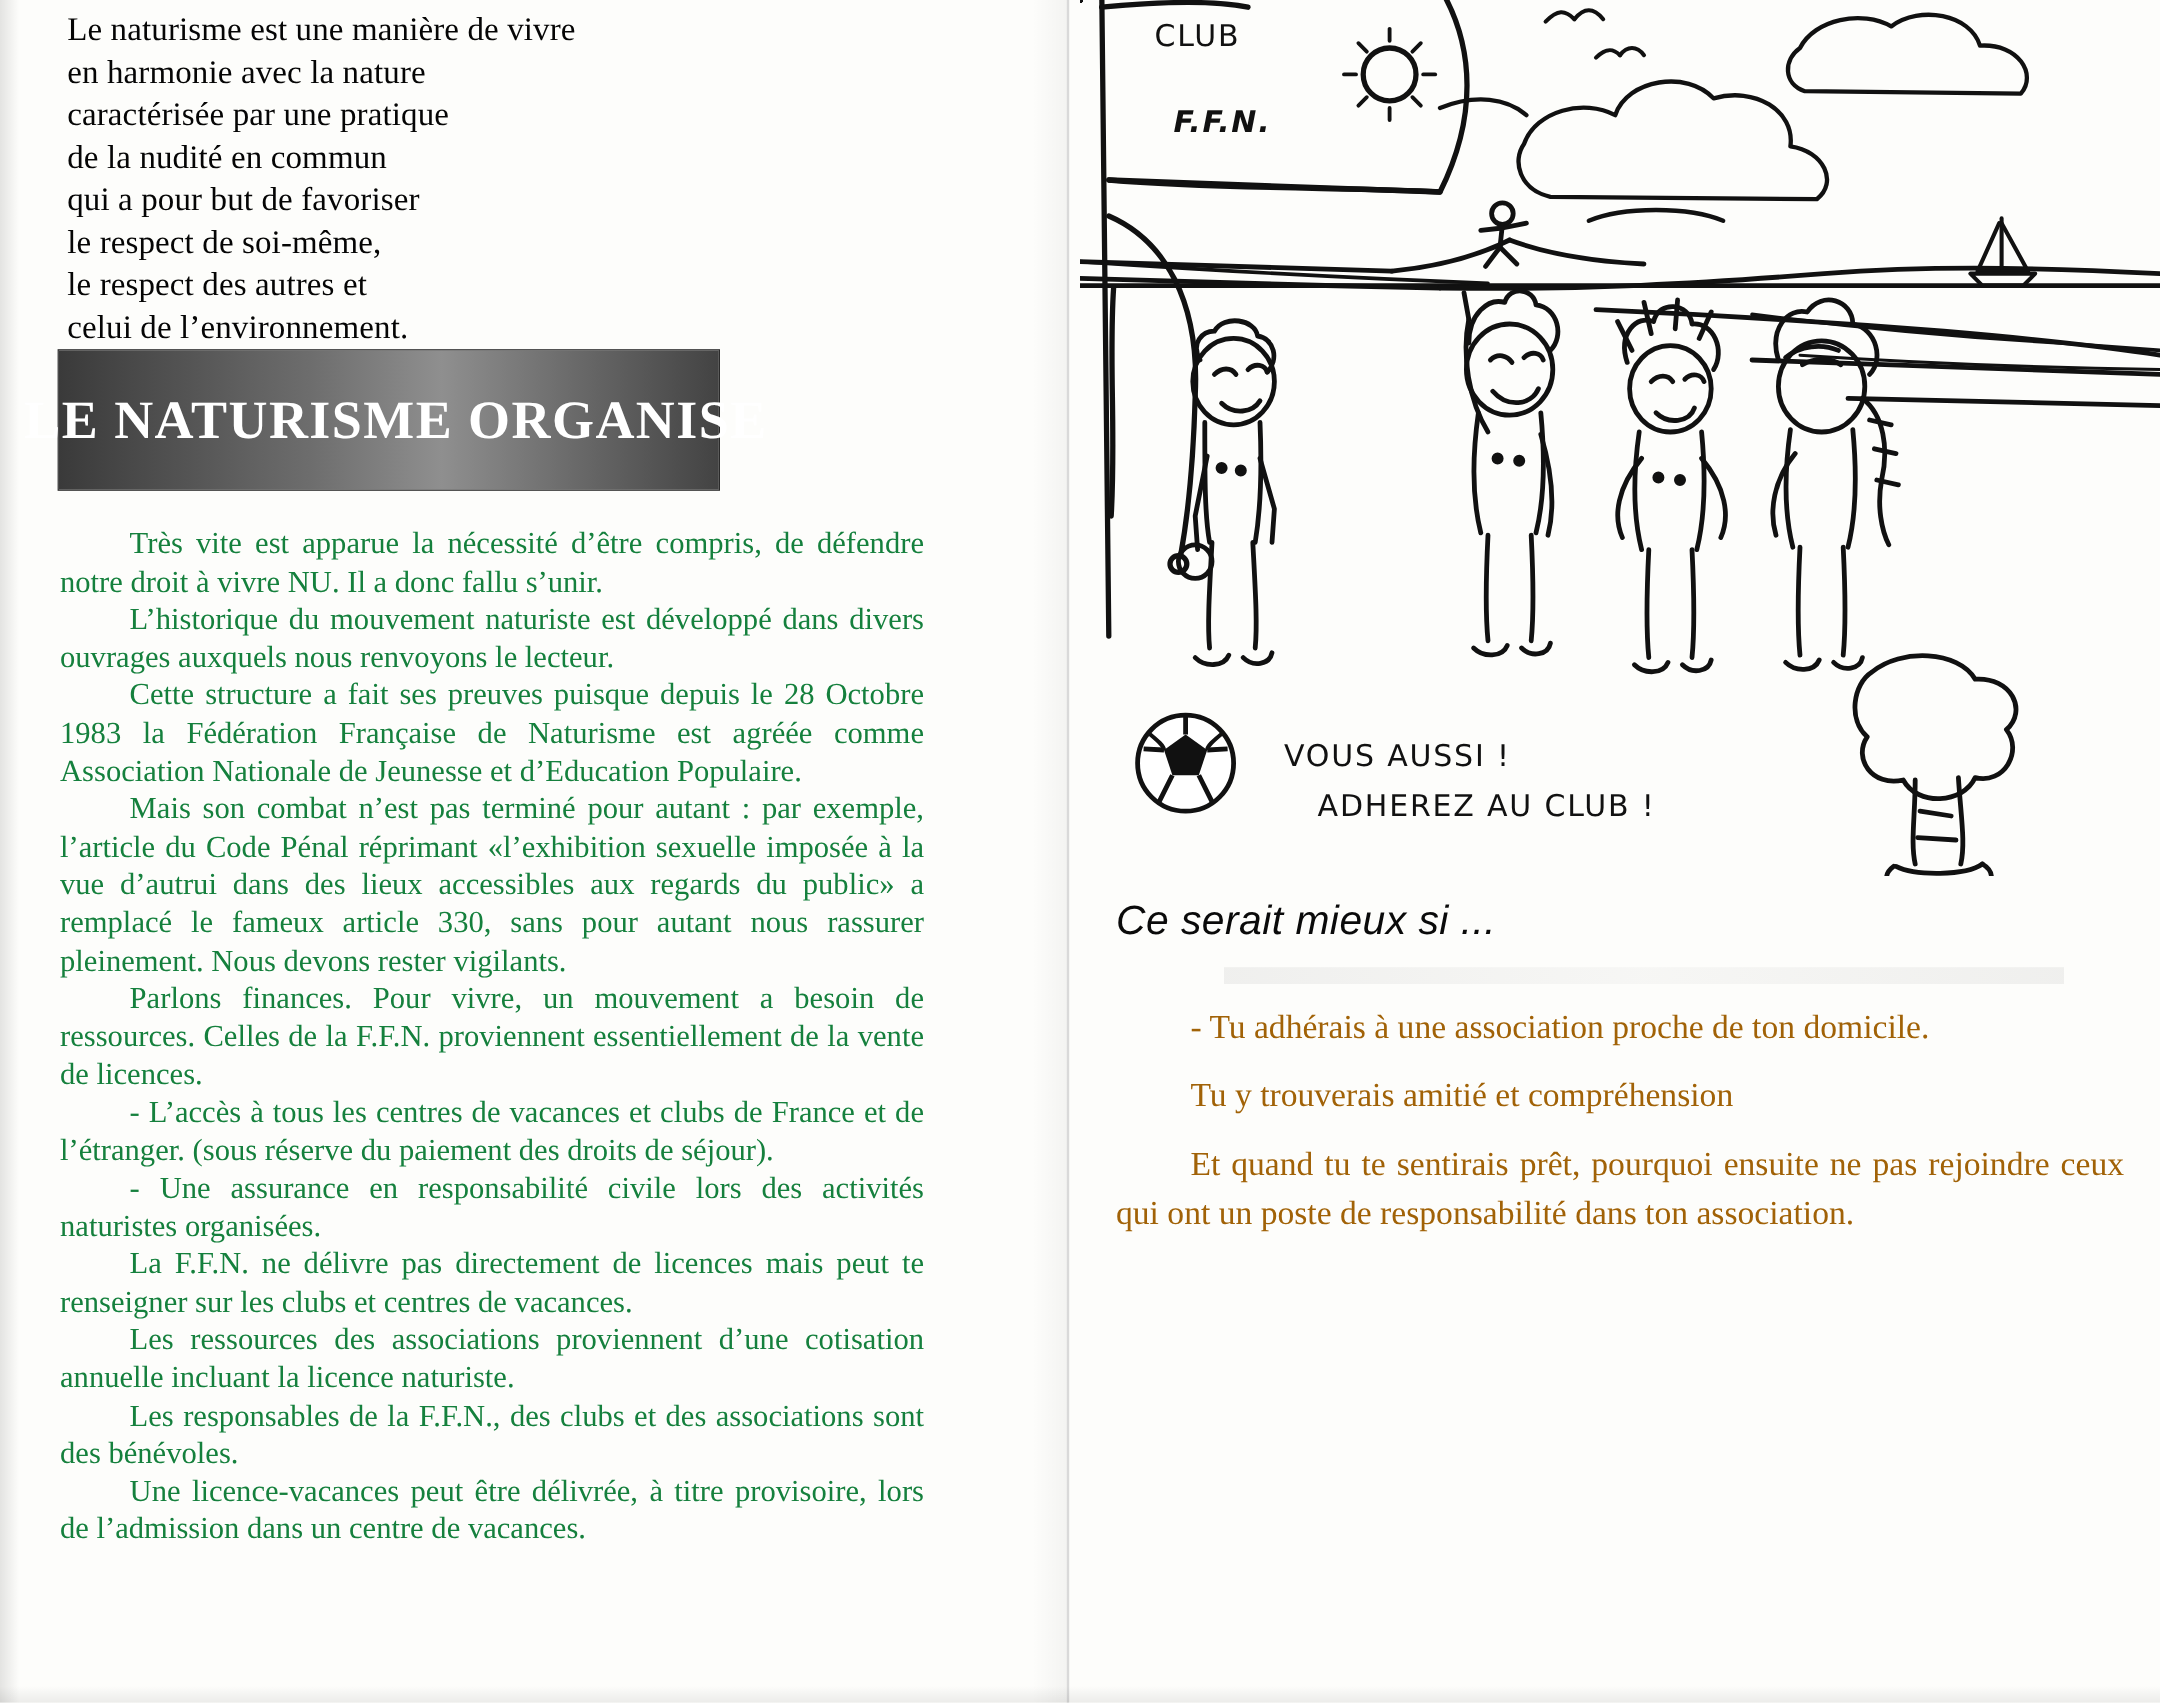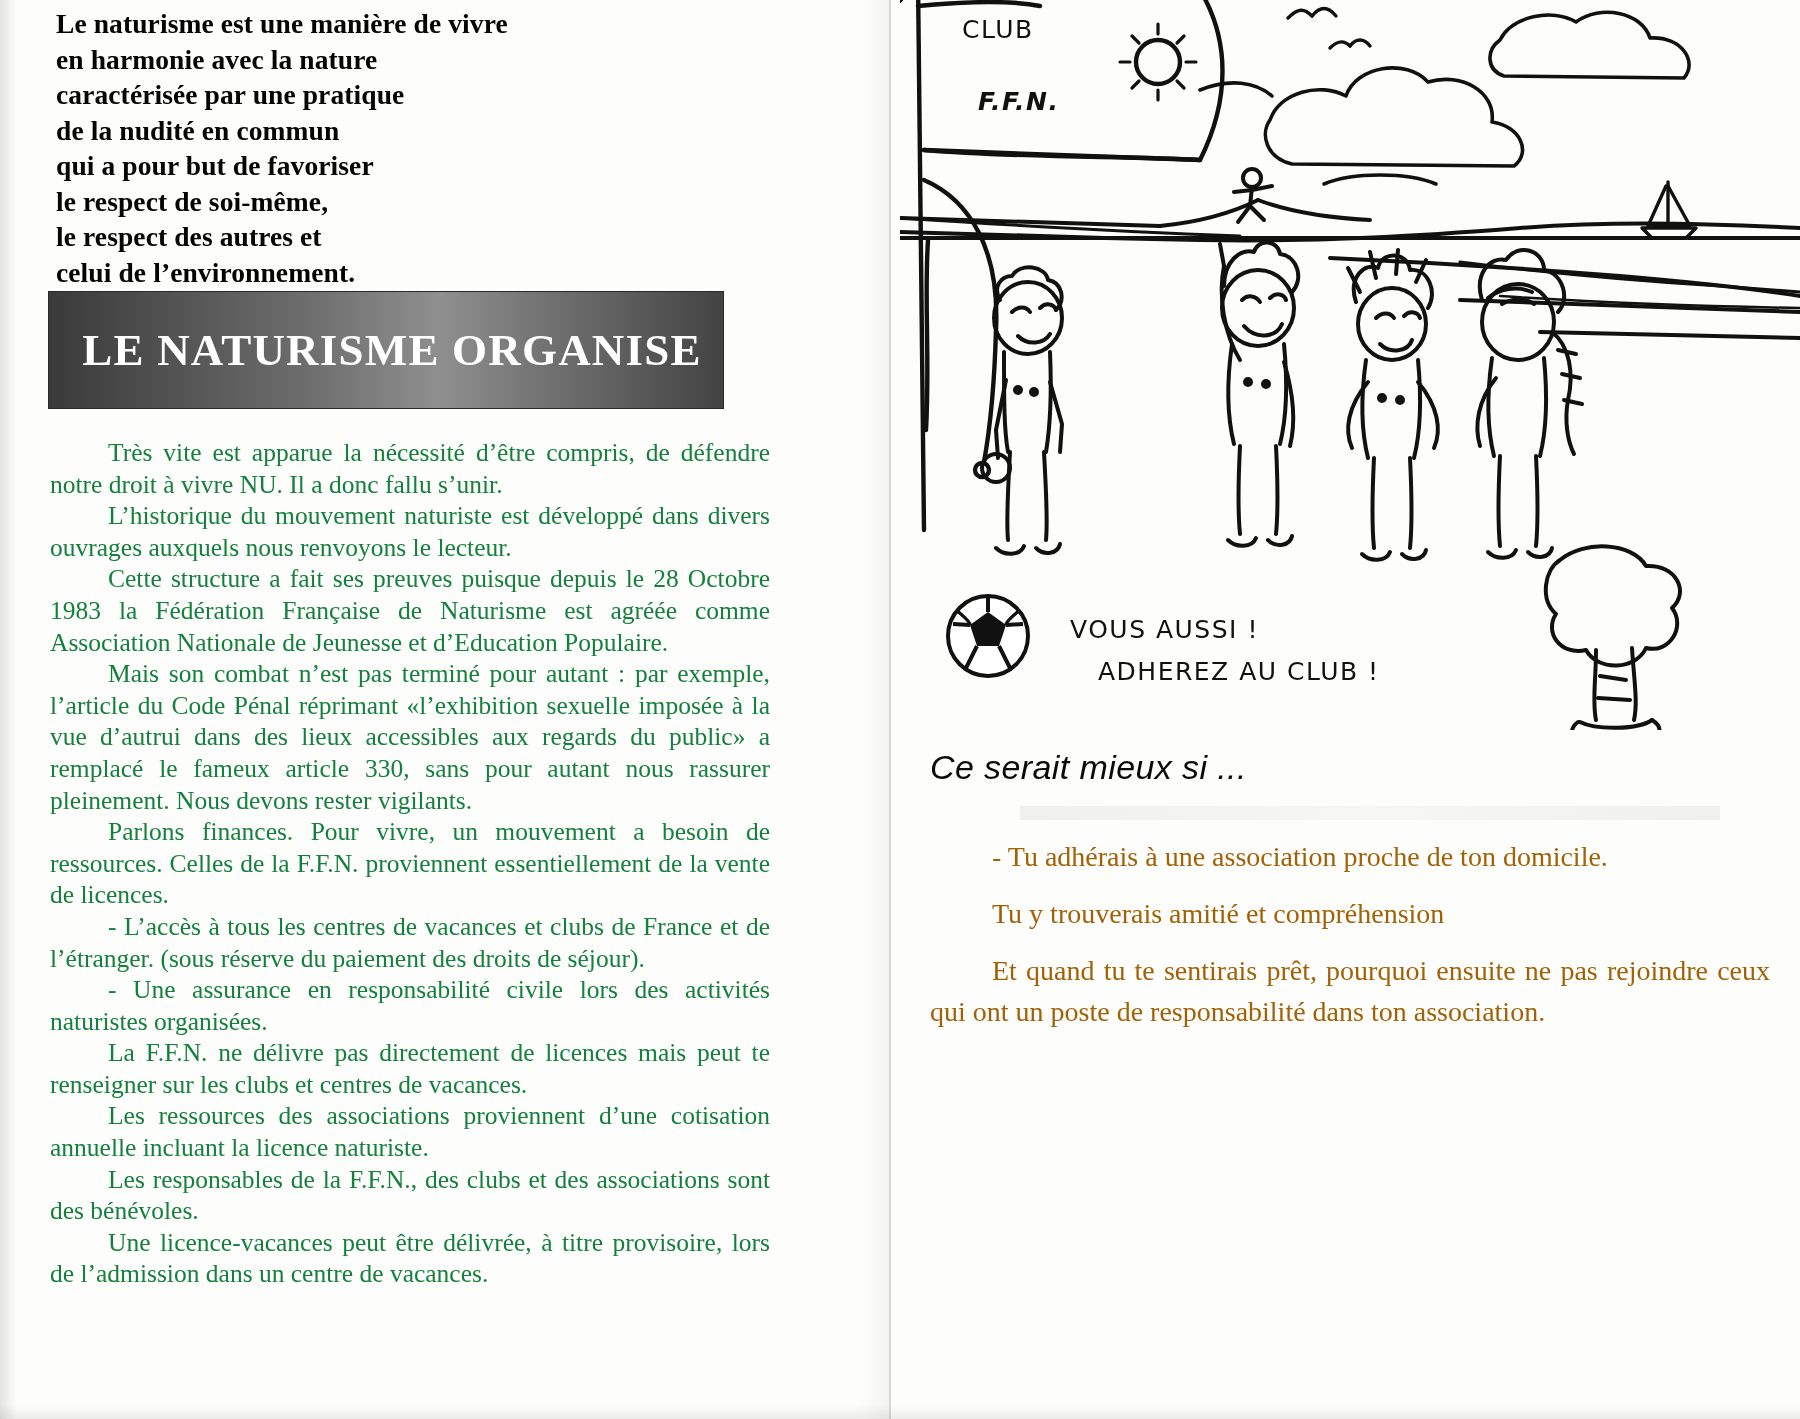--- a/index.html
+++ b/index.html
@@ -30,33 +30,33 @@
     width: 840px;
     height: 1419px;
   }
 
   .intro {
     position: absolute;
     left: 8px;
     top: 6px;
     width: 700px;
     font-family: "Liberation Serif", serif;
-    font-weight: bold;
+    font-weight: normal;
     font-size: 27.5px;
     line-height: 35.5px;
     letter-spacing: 0.1px;
     color: #050505;
   }
   .intro div { white-space: nowrap; }
 
   .banner {
     position: absolute;
     left: 0px;
     top: 291px;
-    width: 676px;
+    width: 552px;
     height: 118px;
     background: linear-gradient(to right, #3a3a3a 0%, #4a4a4a 12%, #6d6d6d 38%, #8f8f8f 58%, #6a6a6a 78%, #434343 100%);
     display: flex;
     align-items: center;
     justify-content: center;
     box-sizing: border-box;
     border: 1px solid #2a2a2a;
     padding-left: 12px;
   }
   .banner-title {

